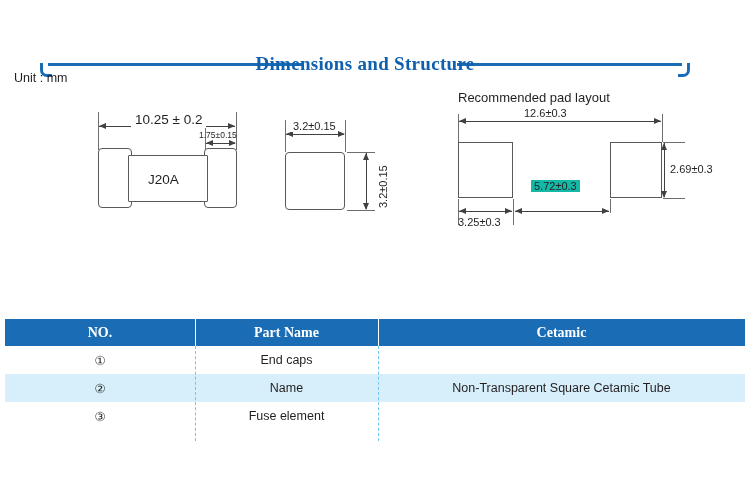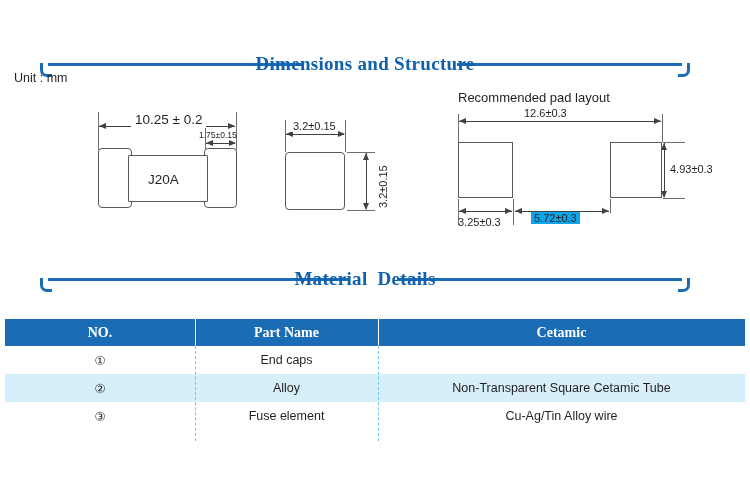--- a/index.html
+++ b/index.html
@@ -126,67 +126,59 @@
     <div class="lbl" style="left:521px;top:107px;background:#fff;padding:0 3px;text-align:center;">12.6±0.3</div>
 
     <div class="box" style="left:458px;top:142px;width:55px;height:56px;"></div>
     <div class="box" style="left:610px;top:142px;width:52px;height:56px;"></div>
 
     <div class="exth" style="left:663px;top:142px;width:22px;"></div>
     <div class="exth" style="left:663px;top:198px;width:22px;"></div>
     <div class="dimvert" style="left:664px;top:143px;height:54px;"></div>
     <div class="arw arw-u" style="left:661px;top:143px;"></div>
     <div class="arw arw-d" style="left:661px;top:191px;"></div>
-    <div class="lbl" style="left:670px;top:163px;">4.93±0.3</div>
+    <div class="lbl" style="left:670px;top:163px;">2.69±0.3</div>
 
     <div class="ext" style="left:458px;top:199px;height:26px;"></div>
     <div class="ext" style="left:513px;top:199px;height:26px;"></div>
     <div class="ext" style="left:610px;top:199px;height:14px;"></div>
 
     <div class="dimline" style="left:459px;top:211px;width:53px;"></div>
     <div class="arw arw-l" style="left:459px;top:208px;"></div>
     <div class="arw arw-r" style="left:505px;top:208px;"></div>
     <div class="lbl" style="left:458px;top:216px;">3.25±0.3</div>
 
     <div class="dimline" style="left:515px;top:211px;width:94px;"></div>
     <div class="arw arw-l" style="left:515px;top:208px;"></div>
     <div class="arw arw-r" style="left:602px;top:208px;"></div>
-    <div class="lbl" style="left:531px;top:212px;background:#0ea5e9;padding:0 3px;">5.72±0.3</div>
+    <div class="lbl" style="left:531px;top:180px;background:#14b8a6;padding:0 3px;">5.72±0.3</div>
   </div>
 
-  <div class="section-head" style="top:266px;">
-    <div class="hook hook-l"></div>
-    <div class="rule rule-left" style="width:300px;left:10px;"></div>
-    <div class="rule rule-right" style="width:285px;right:10px;"></div>
-    <div class="hook hook-r"></div>
-    <div class="section-title">Material  Details</div>
-  </div>
 
   <div class="tbl">
     <div class="thead">
       <div class="c1">NO.</div>
       <div class="c2">Part Name</div>
       <div class="c3">Cetamic</div>
     </div>
 
     <div class="trow">
       <div class="c1">①</div>
       <div class="c2">End caps</div>
     </div>
 
     <div class="trow alt">
       <div class="c1">②</div>
-      <div class="c2">Alloy</div>
+      <div class="c2">Name</div>
       <div class="c3">Non-Transparent Square Cetamic Tube</div>
     </div>
 
     <div class="trow">
       <div class="c1">③</div>
       <div class="c2">Fuse element</div>
-      <div class="c3">Cu-Ag/Tin Alloy wire</div>
     </div>
 
     <div class="sep-h" style="left:190px;top:0;height:27px;"></div>
     <div class="sep-h" style="left:373px;top:0;height:27px;"></div>
     <div class="sep-d" style="left:190px;top:27px;height:95px;"></div>
     <div class="sep-d" style="left:373px;top:27px;height:95px;"></div>
   </div>
 
 </div>
 

